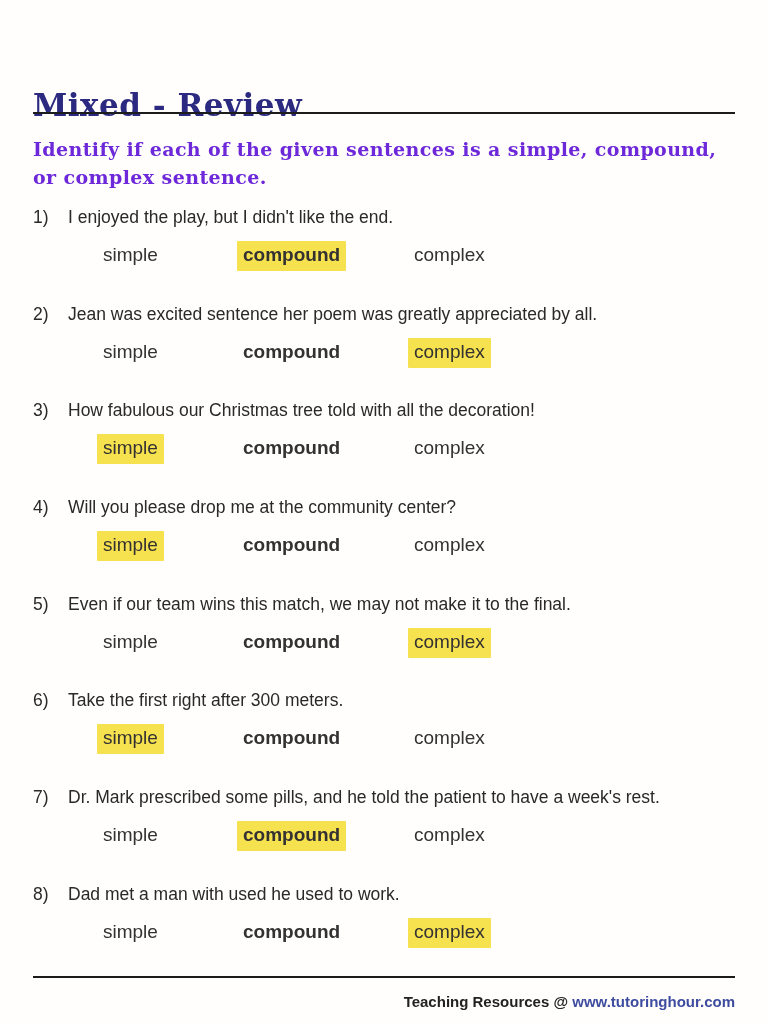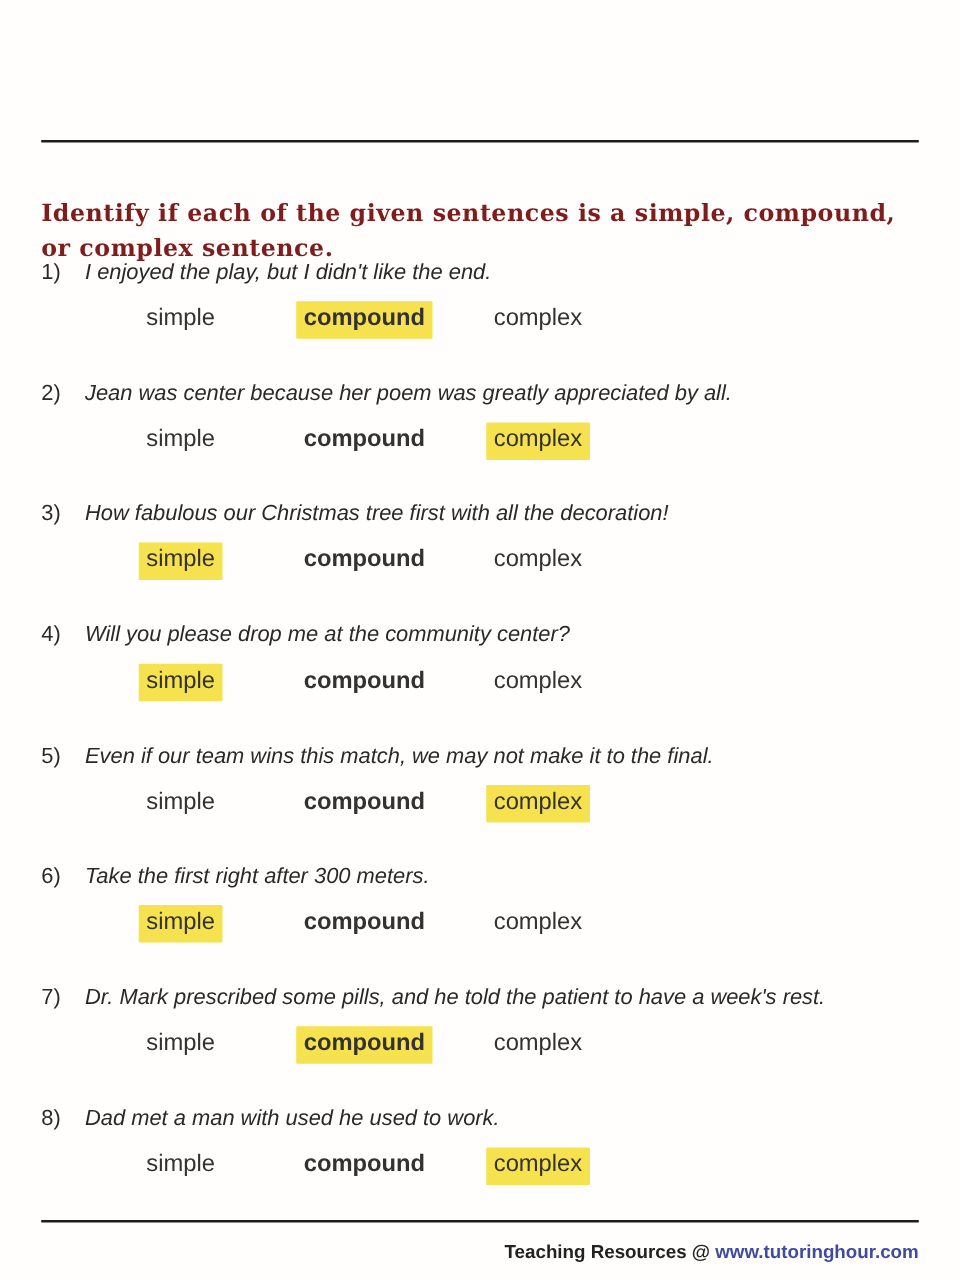--- a/index.html
+++ b/index.html
@@ -26,47 +26,47 @@
     font-weight:bold;
     font-size:31px;line-height:36px;
     letter-spacing:0.5px;
     color:var(--navy);
   }
   .title-rule{
     position:absolute;left:33px;top:112px;width:702px;height:0;
     border-top:2px solid var(--rule);
   }
   .instructions{
-    position:absolute;left:33px;top:138px;width:710px;
+    position:absolute;left:33px;top:116px;width:710px;
     font-family:"DejaVu Serif", serif;
     font-weight:bold;
     font-size:19px;line-height:28px;
     letter-spacing:0.4px;
-    color:#7f1d1d;
+    color:#6d28d9;
   }
   .questions{
     position:absolute;left:33px;top:205px;width:702px;
   }
   .question{height:96.7px;}
   .q-line{
     display:flex;
     font-size:17.5px;line-height:24px;
     color:var(--ink);
   }
   .q-num{width:35px;flex:0 0 35px;}
-  .q-sentence{flex:1;font-style:italic;}
+  .q-sentence{flex:1;}
   .q-options{
     position:relative;height:24px;margin-top:14px;
     font-size:19px;line-height:24px;
     color:#333131;
   }
   .opt{position:absolute;top:0;white-space:nowrap;}
-  .opt-0{left:84px;text-align:center;}
+  .opt-0{left:70px;text-align:center;}
   .opt-1{left:210px;font-weight:bold;}
-  .opt-2{left:362px;}
+  .opt-2{left:381px;}
   .highlight{
     background:var(--yellow);
     padding:2px 6px 4px;
     margin:-2px -6px -4px;
     border-radius:1px;
   }
   .footer-rule{
     position:absolute;left:33px;top:976px;width:702px;height:0;
     border-top:2px solid var(--rule);
   }
@@ -77,20 +77,21 @@
     font-weight:bold;
     color:#232222;
   }
   .footer-link{color:var(--blue);text-decoration:none;cursor:pointer;margin-top:12px;}
 </style>
 </head>
 <body>
 
 <div class="page">
 
+  <h1 class="title">Mixed - Review</h1>
 
   <div class="title-rule"></div>
 
   <p class="instructions">Identify if each of the given sentences is a simple, compound, or complex sentence.</p>
 
   <div class="questions">
     <div class="question">
       <div class="q-line">
         <span class="q-num">1)</span>
         <span class="q-sentence">I enjoyed the play, but I didn't like the end.</span>
@@ -98,33 +99,33 @@
       <div class="q-options">
         <span class="opt opt-0">simple</span>
         <span class="opt opt-1 highlight">compound</span>
         <span class="opt opt-2">complex</span>
       </div>
     </div>
 
     <div class="question">
       <div class="q-line">
         <span class="q-num">2)</span>
-        <span class="q-sentence">Jean was center because her poem was greatly appreciated by all.</span>
+        <span class="q-sentence">Jean was excited sentence her poem was greatly appreciated by all.</span>
       </div>
       <div class="q-options">
         <span class="opt opt-0">simple</span>
         <span class="opt opt-1">compound</span>
         <span class="opt opt-2 highlight">complex</span>
       </div>
     </div>
 
     <div class="question">
       <div class="q-line">
         <span class="q-num">3)</span>
-        <span class="q-sentence">How fabulous our Christmas tree first with all the decoration!</span>
+        <span class="q-sentence">How fabulous our Christmas tree told with all the decoration!</span>
       </div>
       <div class="q-options">
         <span class="opt opt-0 highlight">simple</span>
         <span class="opt opt-1">compound</span>
         <span class="opt opt-2">complex</span>
       </div>
     </div>
 
     <div class="question">
       <div class="q-line">

